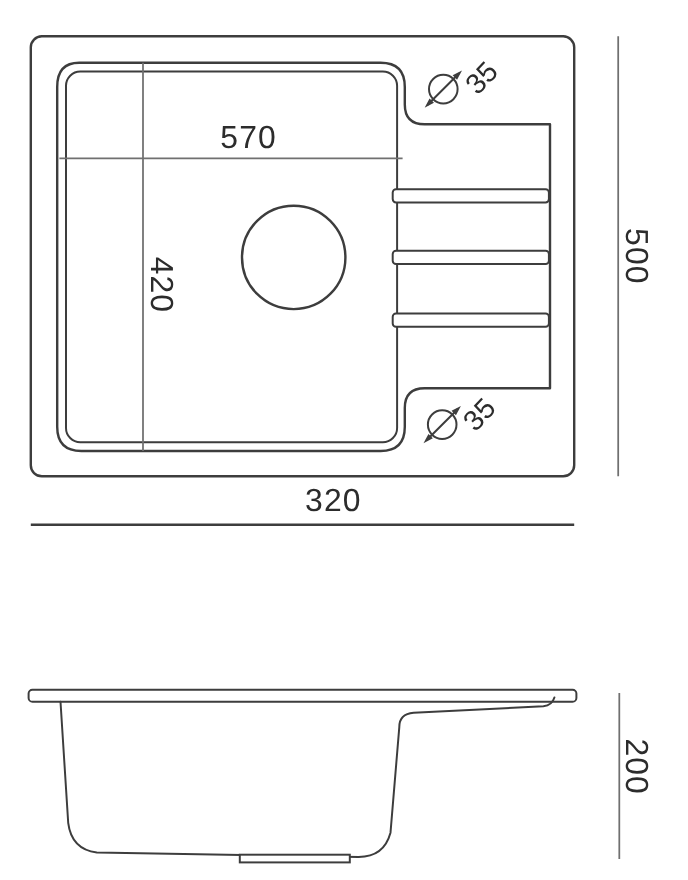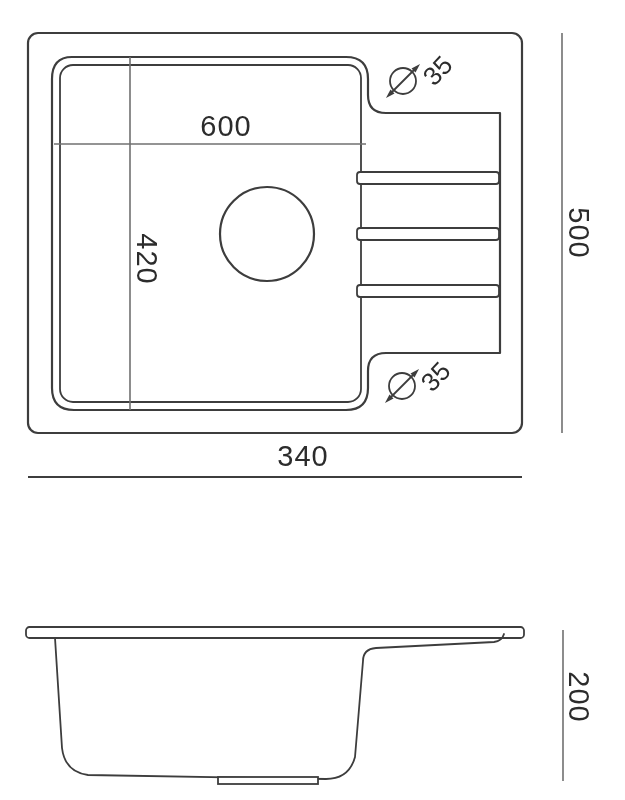--- a/index.html
+++ b/index.html
@@ -144,26 +144,26 @@
                Q 363 649 376 648
                L 494 642
                Q 502 641 504 634"></path>
 
       <rect x="218" y="777" width="100" height="7" class="foot-bar"></rect>
 
       <line x1="563" y1="630" x2="563" y2="781" class="dim-thin"></line>
     </g>
   </svg>
 
-  <span class="dim-label" style="left:226px; top:126px;">600</span>
+  <span class="dim-label" style="left:226px; top:126px;">570</span>
 
   <span class="dim-label rot90" style="left:146px; top:259px;">420</span>
 
   <span class="dim-label rot90" style="left:578px; top:233px;">500</span>
 
-  <span class="dim-label" style="left:303px; top:456px;">340</span>
+  <span class="dim-label" style="left:303px; top:456px;">320</span>
 
   <span class="dim-label rot-diag" style="left:438px; top:71px;">35</span>
 
   <span class="dim-label rot-diag" style="left:436px; top:377px;">35</span>
 
   <span class="dim-label rot90" style="left:578px; top:697px;">200</span>
 </div>
 
 </body></html>

